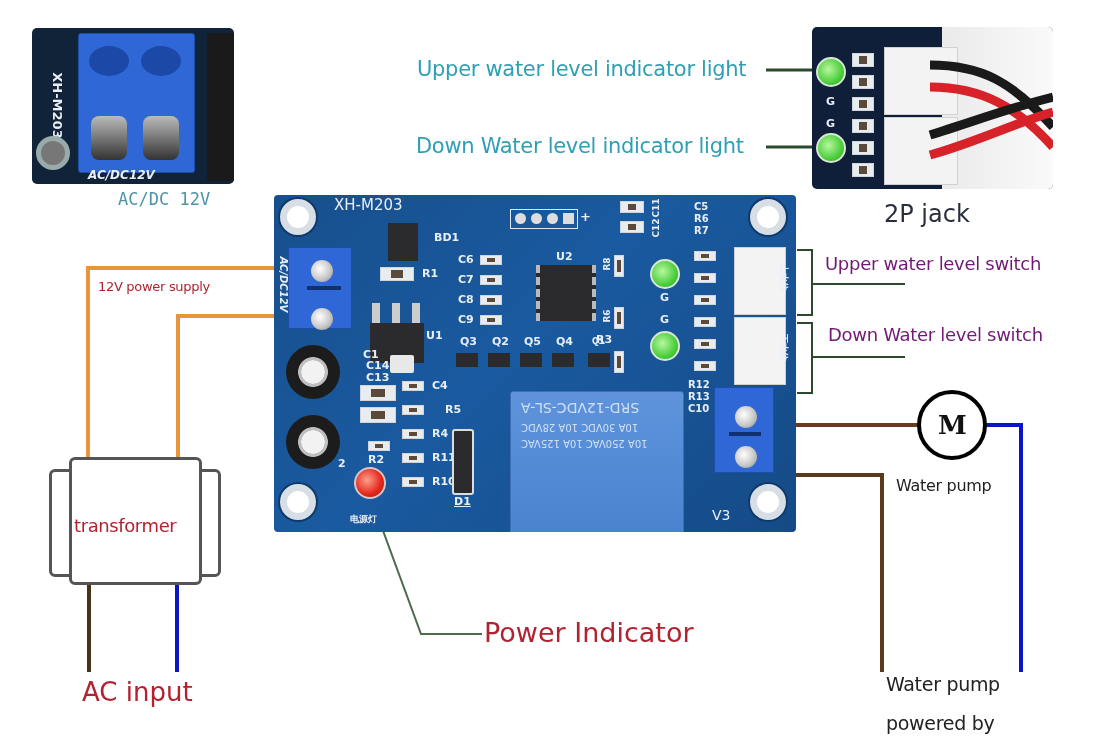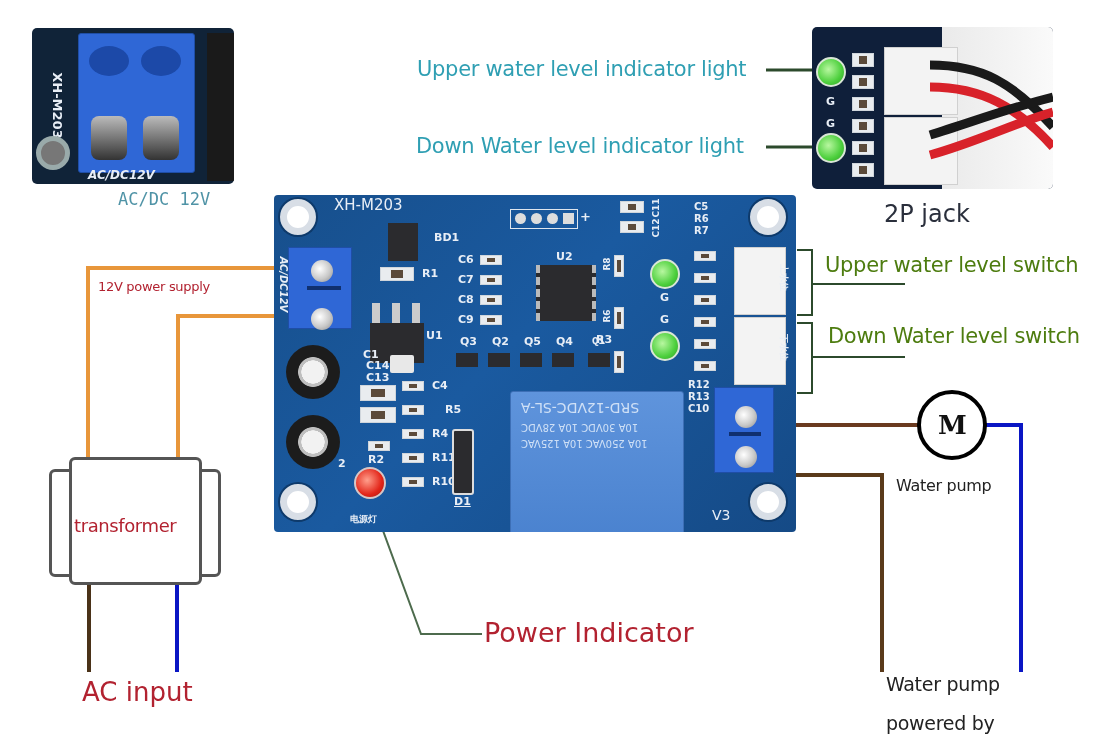--- a/index.html
+++ b/index.html
@@ -1,21 +1,21 @@
 <!DOCTYPE html>
 <html><head>
 <meta charset="utf-8">
 <style>
   html, body { margin: 0; padding: 0; background: #ffffff; }
   body { width: 1106px; height: 754px; position: relative; overflow: hidden;
          font-family: "DejaVu Sans", "Liberation Sans", sans-serif; }
   .abs { position: absolute; }
   svg.wires { position: absolute; left: 0; top: 0; }
   .lbl-teal { color: #2f9fb3; font-size: 21px; white-space: nowrap; letter-spacing: -0.3px; }
-  .lbl-dark { color: #4d7c0f; font-size: 21px; white-space: nowrap; letter-spacing: -0.3px; }
+  .lbl-dark { color: #701a75; font-size: 18px; white-space: nowrap; letter-spacing: -0.3px; }
   .lbl-red { color: #b22230; white-space: nowrap; }
   .lbl-black { color: #222; white-space: nowrap; }
   .silk { color: #e8eef6; font-family: "DejaVu Sans", sans-serif; font-size: 11px; font-weight: bold; white-space: nowrap; }
   .photo { border-radius: 5px; overflow: hidden; background: #0f2d4e; }
   .pcb { background: linear-gradient(135deg, #174f8c 0%, #1a5aa0 45%, #154a86 100%); border-radius: 4px; overflow: hidden; }
   .hole { width: 36px; height: 36px; border-radius: 50%; background: #fff; border: 7px solid #d8dee6; box-sizing: border-box; box-shadow: 0 0 0 2px #0e3a6b; }
   .terminal { background: #2f67d6; border: 1px solid #1f4ea6; }
   .screw { width: 22px; height: 22px; border-radius: 50%; background: radial-gradient(circle at 40% 40%, #ffffff, #c9c9c9 55%, #8a8a8a); }
   .smd { background: #e9ecef; border: 1px solid #cfd5db; box-sizing: border-box; }
   .smd::after { content: ""; position: absolute; left: 30%; top: 20%; width: 40%; height: 60%; background: #5b4a3a; }

